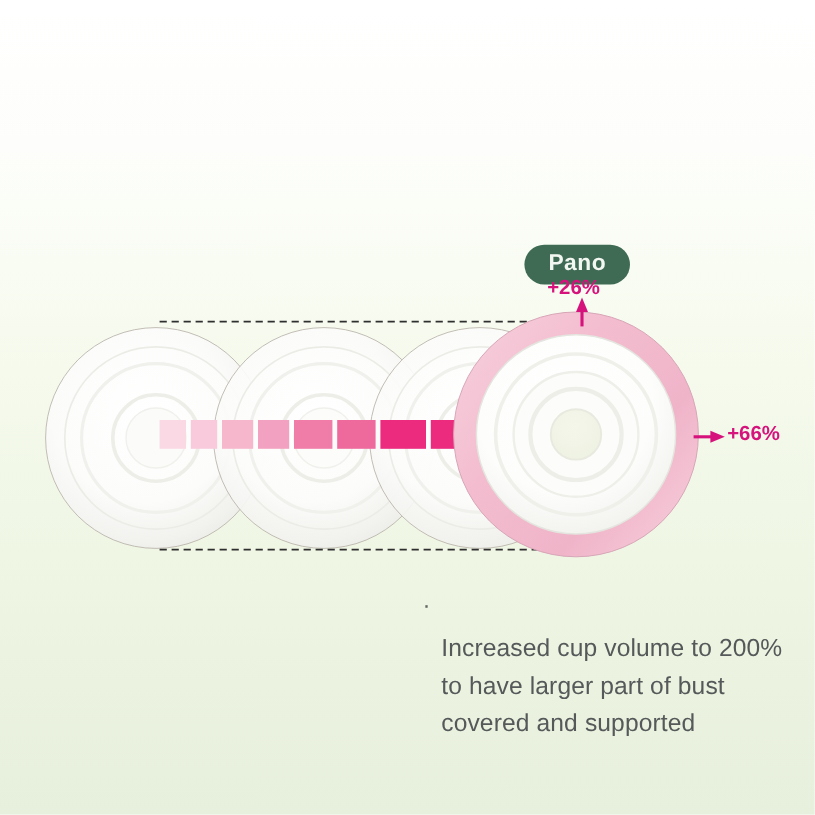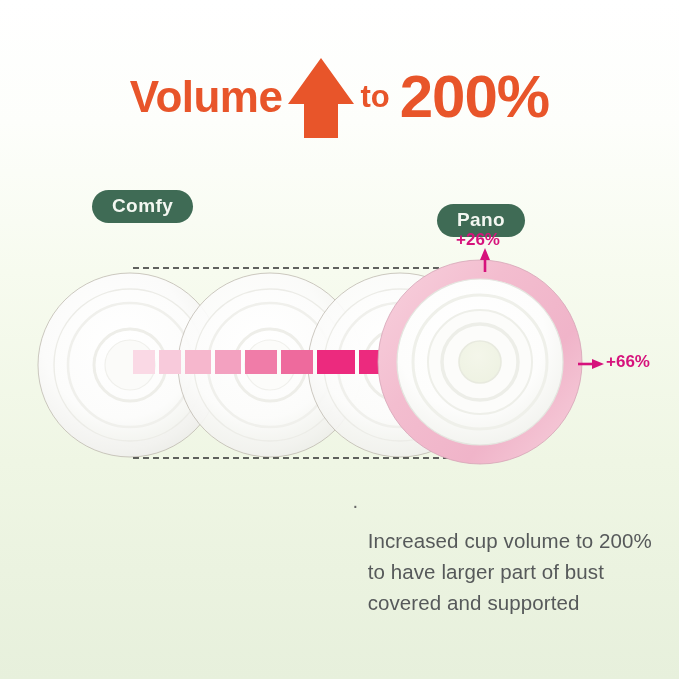--- a/index.html
+++ b/index.html
@@ -130,34 +130,21 @@
     font-weight: 400;
     letter-spacing: 0.1px;
     margin-top: 35px;
   }
 </style>
 </head>
 <body>
 
 <div id="stage">
 
-  <div class="headline">
-    <span class="hl-word">Volume</span>
-
-    <span class="hl-arrow-wrap">
-      <svg width="78" height="92" viewBox="0 0 78 92" aria-hidden="true">
-        <polygon points="39,6 72,52 56,52 56,86 22,86 22,52 6,52" fill="#e8552a"></polygon>
-      </svg>
-    </span>
-
-    <span class="hl-to">to</span>
-    <span class="hl-big">200%</span>
-  </div>
-
-  <div class="badge" id="badge-comfy">Comfy</div>
+
   <div class="badge" id="badge-pano">Pano</div>
 
   <svg id="diagram" viewBox="0 0 679 679">
     <defs>
 
       <radialGradient id="greyCup" cx="42%" cy="36%" r="72%">
         <stop offset="0%" stop-color="#ffffff"></stop>
         <stop offset="55%" stop-color="#fbfbfa"></stop>
         <stop offset="84%" stop-color="#f2f2ef"></stop>
         <stop offset="100%" stop-color="#e9eae5"></stop>

